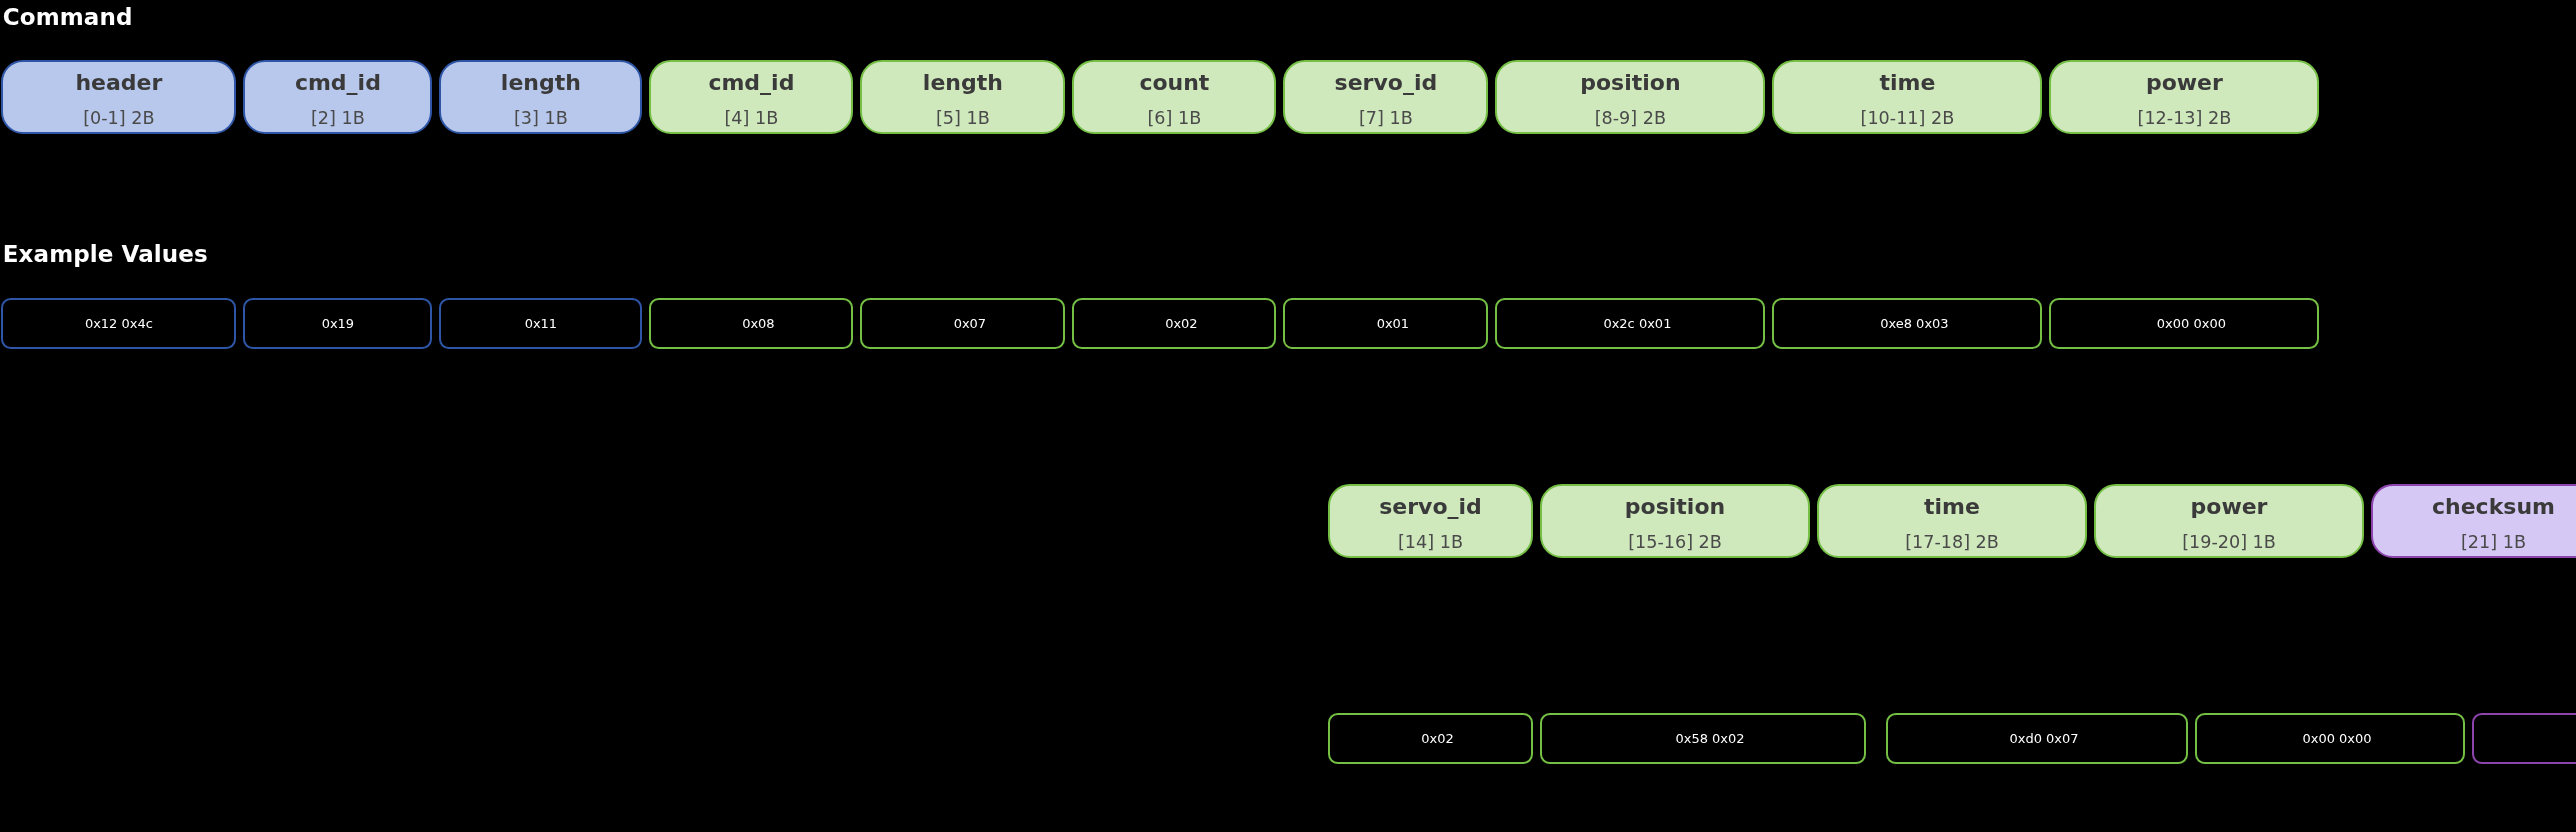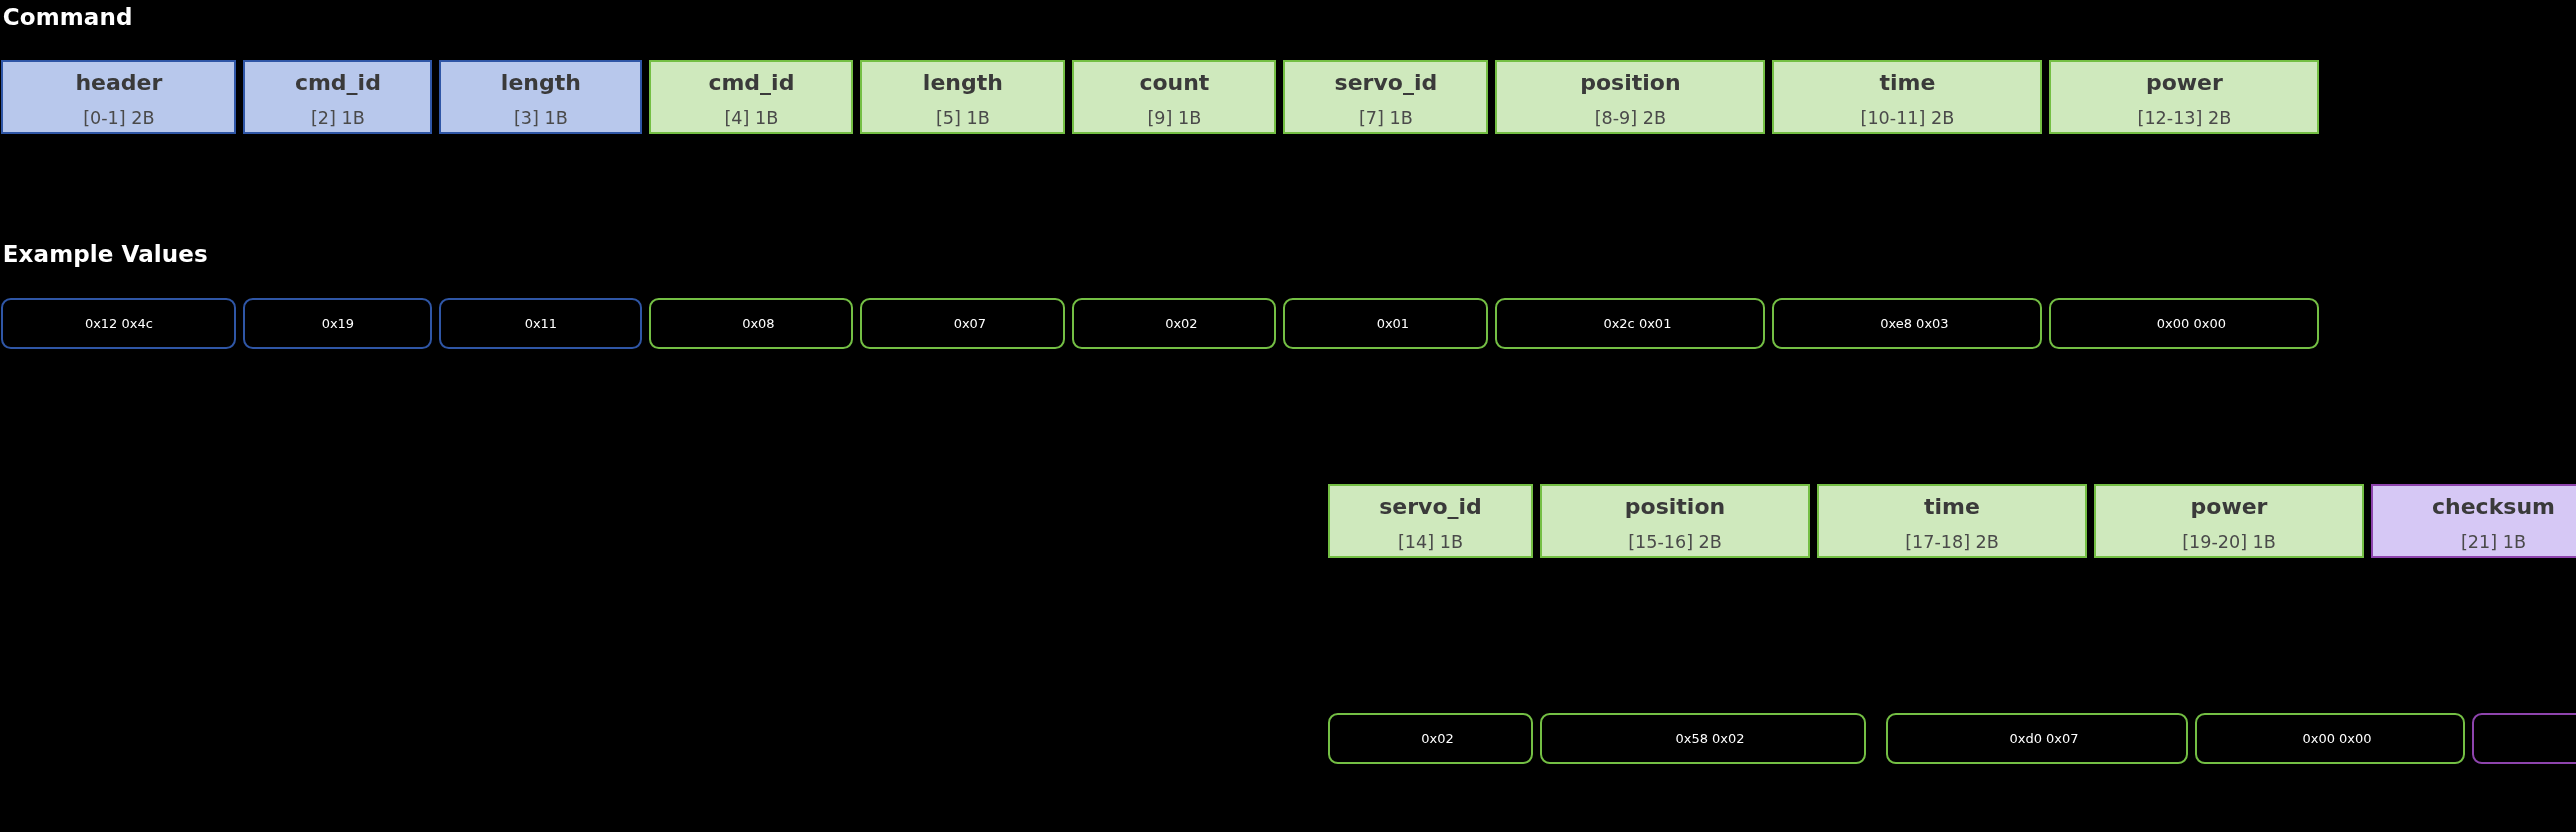--- a/index.html
+++ b/index.html
@@ -13,21 +13,21 @@
     letter-spacing:0.1px;line-height:1;
   }
   .row{display:flex;align-items:flex-start;}
 
   
   .field{
     position:relative;
     box-sizing:border-box;
     display:flex;flex-direction:column;
     align-items:center;justify-content:center;
-    border-radius:0;
+    border-radius:22px;
     border-style:solid;border-width:2.8px;
     padding-top:5.6px;
     height:74px;
     margin-top:14px;
   }
   .field::before{
     content:"";position:absolute;
     left:-2.8px;right:-2.8px;top:-17px;height:31px;
     border-radius:9.8px;
     z-index:-1;
@@ -90,21 +90,21 @@
     <div class="field green" style="width: 204px; margin-left: 7px;">
       <div class="fname">cmd_id</div>
       <div class="frange">[4] 1B</div>
     </div>
     <div class="field green" style="width: 205px; margin-left: 7px;">
       <div class="fname">length</div>
       <div class="frange">[5] 1B</div>
     </div>
     <div class="field green" style="width: 204px; margin-left: 7px;">
       <div class="fname">count</div>
-      <div class="frange">[9] 1B</div>
+      <div class="frange">[6] 1B</div>
     </div>
     <div class="field green" style="width: 205px; margin-left: 7px;">
       <div class="fname">servo_id</div>
       <div class="frange">[7] 1B</div>
     </div>
     <div class="field green" style="width: 270px; margin-left: 7px;">
       <div class="fname">position</div>
       <div class="frange">[8-9] 2B</div>
     </div>
     <div class="field green" style="width: 270px; margin-left: 7px;">
@@ -119,21 +119,21 @@
 
 <div id="g2-title" class="section-title">Example Values</div>
 
 <div id="g2-values" class="row">
     <div class="val blue" style="width: 235px;">0x12 0x4c</div>
     <div class="val blue" style="width: 189px; margin-left: 7px;">0x19</div>
     <div class="val blue" style="width: 203px; margin-left: 7px;">0x11</div>
     <div class="val green" style="width: 204px; margin-left: 7px;">0x08</div>
     <div class="val green" style="width: 205px; margin-left: 7px;">0x07</div>
     <div class="val green" style="width: 204px; margin-left: 7px;">0x02</div>
-    <div class="val green" style="width: 205px; margin-left: 7px;">0x01</div>
+    <div class="val green" style="width: 205px; margin-left: 7px; border-radius: 9px;">0x01</div>
     <div class="val green" style="width: 270px; margin-left: 7px;">0x2c 0x01</div>
     <div class="val green" style="width: 270px; margin-left: 7px;">0xe8 0x03</div>
     <div class="val green" style="width: 270px; margin-left: 7px;">0x00 0x00</div>
   </div>
 
 <div id="g3-fields" class="row">
     <div class="field green" style="width: 205px;">
       <div class="fname">servo_id</div>
       <div class="frange">[14] 1B</div>
     </div>

